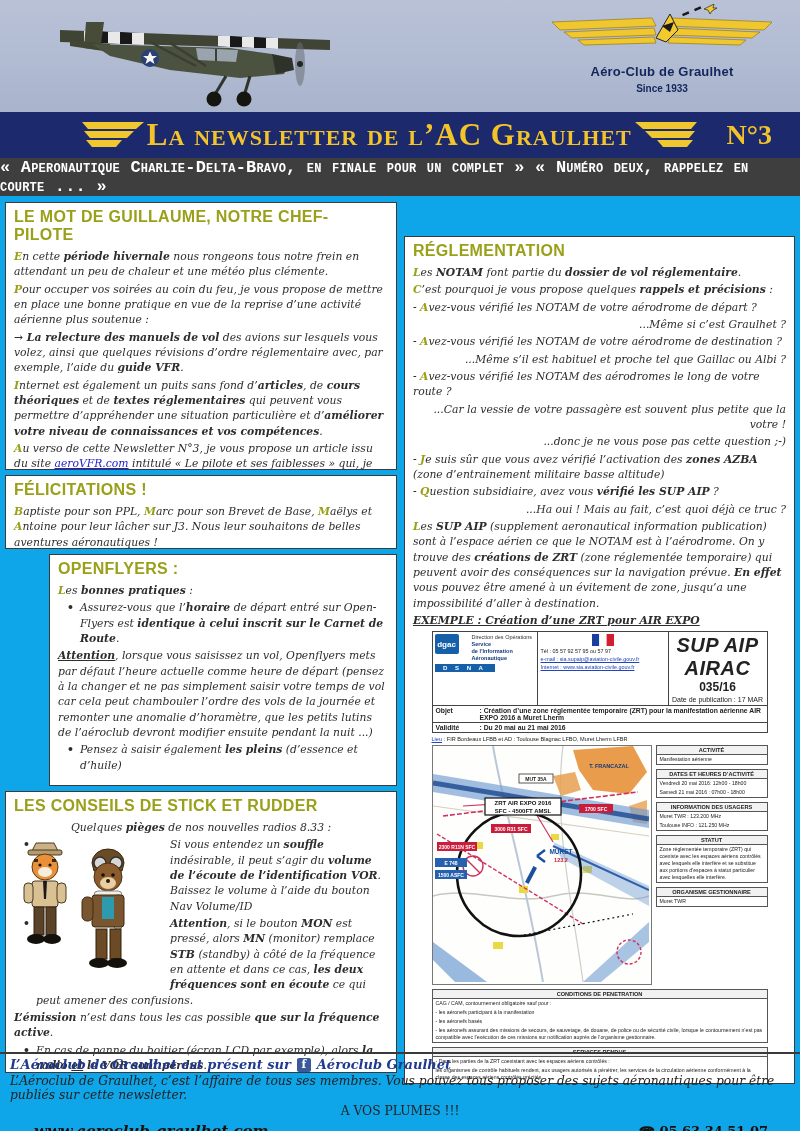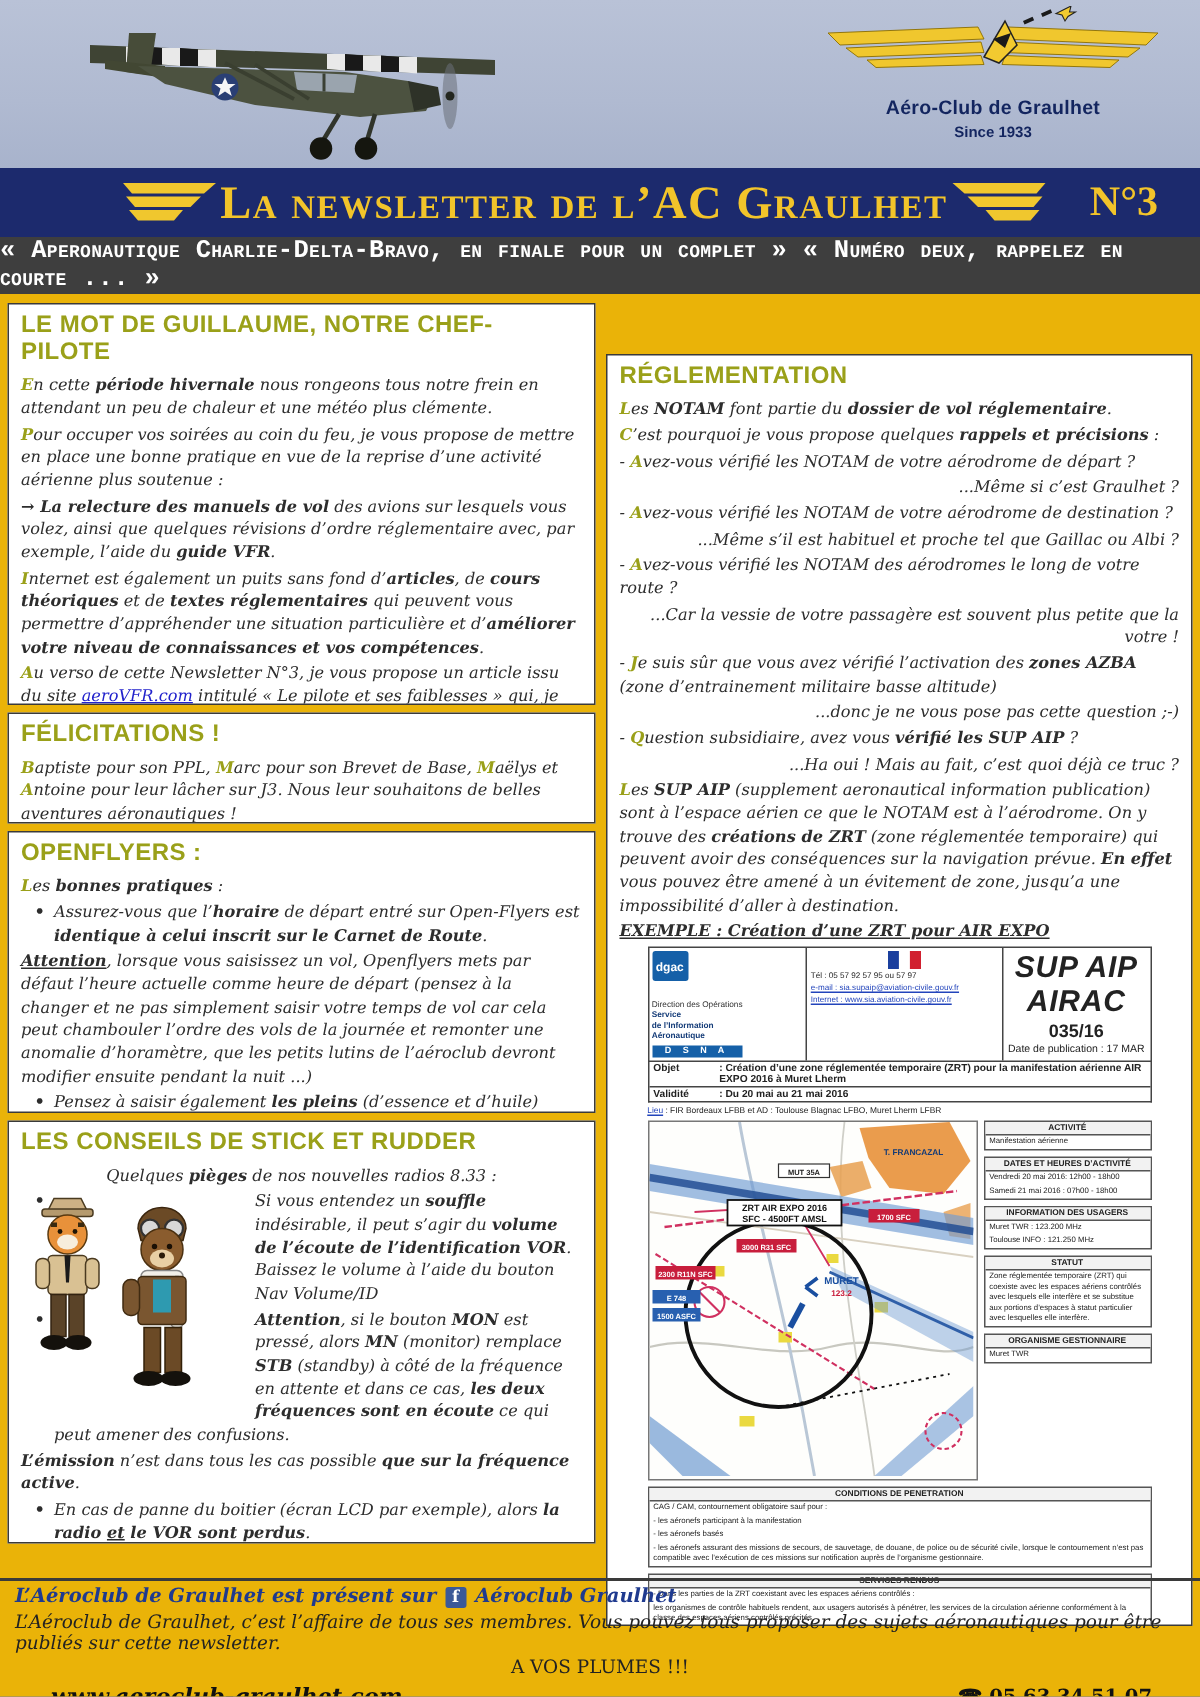--- a/index.html
+++ b/index.html
@@ -1,16 +1,16 @@
 <!DOCTYPE html>
 <html><head>
 <meta charset="utf-8">
 <style>
   html,body{margin:0;padding:0;background:#888;}
-  .page{position:relative;width:800px;height:1131px;background:#eab308;margin:0 auto;overflow:hidden;
+  .page{position:relative;width:800px;height:1131px;background:#0ea5e9;margin:0 auto;overflow:hidden;
         font-family:"DejaVu Serif",serif;}
   
   .photo{position:absolute;left:0;top:0;width:800px;height:112px;
          background:linear-gradient(180deg,#b9c2d7 0%,#b0bad1 60%,#a8b3cc 100%);}
   .plane-svg{position:absolute;left:0;top:0;}
   .logo{position:absolute;right:18px;top:4px;width:240px;text-align:center;}
   .logo-name{color:#13255f;font-family:"Liberation Sans",sans-serif;font-weight:bold;font-size:13px;letter-spacing:.2px;}
   .logo-since{color:#13255f;font-family:"Liberation Sans",sans-serif;font-weight:bold;font-size:10px;margin-top:4px;}
   
   .banner{position:absolute;left:0;top:112px;width:800px;height:46px;background:#1c2a6d;
@@ -35,26 +35,26 @@
   .b{font-weight:bold;}
   .c{color:#9aa019;font-weight:bold;}
   .u{text-decoration:underline;}
   .lnk{color:#2222cc;text-decoration:underline;cursor:pointer;}
   .r{text-align:right;}
   .ctr{text-align:center;}
   .bullet{padding-left:22px;position:relative;}
   .bullet::before{content:"•";position:absolute;left:9px;top:0;font-weight:bold;}
   .phone-glyph{font-style:normal;font-size:13px;}
   .cartoon{float:left;width:148px;height:148px;margin:0 8px 2px 0;}
-  .s1{height:268px;} .s2{height:74px;} .s3{height:188px;} .s4{height:282px;}
+  .s1{height:268px;} .s2{height:74px;} .s3{height:232px;margin-left:44px;} .s4{height:282px;}
   
   .doc{width:336px;margin:3px auto 5px;font-family:"Liberation Sans",sans-serif;color:#222;font-style:normal;}
   .doc-head{display:flex;border:1.5px solid #444;}
   .doc-h-left{width:100px;border-right:1px solid #444;padding:2px;}
-  .doc-h-left-row{display:flex;gap:13px;flex-direction:column;}
+  .doc-h-left-row{display:flex;gap:13px;}
   .dgac-box{width:24px;height:20px;background:#1560a8;color:#fff;font-weight:bold;font-size:8px;
             display:flex;align-items:center;justify-content:center;border-radius:2px;}
   .org{font-size:5.5px;line-height:1.25;color:#123a77;}
   .org .o0{color:#333;} .org .o1,.org .o2,.org .o3{font-weight:bold;}
   .dsna{background:#1560a8;color:#fff;font-size:6px;font-weight:bold;text-align:center;margin-top:2px;
         padding:1px 0;letter-spacing:3px;width:60px;}
   .doc-h-mid{width:124px;border-right:1px solid #444;padding:2px 3px;font-size:5.4px;line-height:1.45;}
   .flag{display:block;margin:0 auto 2px;}
   .doc-mid-link{color:#2244bb;text-decoration:underline;}
   .doc-h-right{flex:1;text-align:center;padding:2px;}
@@ -257,22 +257,22 @@
     <div class="rbox">
       <div class="sec-title">RÉGLEMENTATION</div>
       <div class="p"><span class="c">L</span><span>es </span><span class="b">NOTAM</span><span> font partie du </span><span class="b">dossier de vol réglementaire</span><span>.</span></div>
       <div class="p"><span class="c">C</span><span>’est pourquoi je vous propose quelques </span><span class="b">rappels et précisions</span><span> :</span></div>
       <div class="p"><span>- </span><span class="c">A</span><span>vez-vous vérifié les NOTAM de votre aérodrome de départ ?</span></div>
       <div class="p r"><span>...Même si c’est Graulhet ?</span></div>
       <div class="p"><span>- </span><span class="c">A</span><span>vez-vous vérifié les NOTAM de votre aérodrome de destination ?</span></div>
       <div class="p r"><span>...Même s’il est habituel et proche tel que Gaillac ou Albi ?</span></div>
       <div class="p"><span>- </span><span class="c">A</span><span>vez-vous vérifié les NOTAM des aérodromes le long de votre route ?</span></div>
       <div class="p r"><span>...Car la vessie de votre passagère est souvent plus petite que la votre !</span></div>
+      <div class="p r"><span>...donc je ne vous pose pas cette question ;-)</span></div>
       <div class="p"><span>- </span><span class="c">J</span><span>e suis sûr que vous avez vérifié l’activation des </span><span class="b">zones AZBA</span><span> (zone d’entrainement militaire basse altitude)</span></div>
-      <div class="p r"><span>...donc je ne vous pose pas cette question ;-)</span></div>
       <div class="p"><span>- </span><span class="c">Q</span><span>uestion subsidiaire, avez vous </span><span class="b">vérifié les SUP AIP</span><span> ?</span></div>
       <div class="p r"><span>...Ha oui ! Mais au fait, c’est quoi déjà ce truc ?</span></div>
       <div class="p"><span class="c">L</span><span>es </span><span class="b">SUP AIP</span><span> (supplement aeronautical information publication) sont à l’espace aérien ce que le NOTAM est à l’aérodrome. On y trouve des </span><span class="b">créations de ZRT</span><span> (zone réglementée temporaire) qui peuvent avoir des conséquences  sur la navigation prévue. </span><span class="b">En effet</span><span> vous pouvez être amené à un évitement de zone, jusqu’a une impossibilité d’aller à destination.</span></div>
       <div class="p"><span class="b u">EXEMPLE : Création d’une ZRT pour AIR EXPO</span></div>
 
       <div class="doc">
         <div class="doc-head">
           <div class="doc-h-left">
             <div class="doc-h-left-row">
               <div class="dgac-box">dgac</div>

